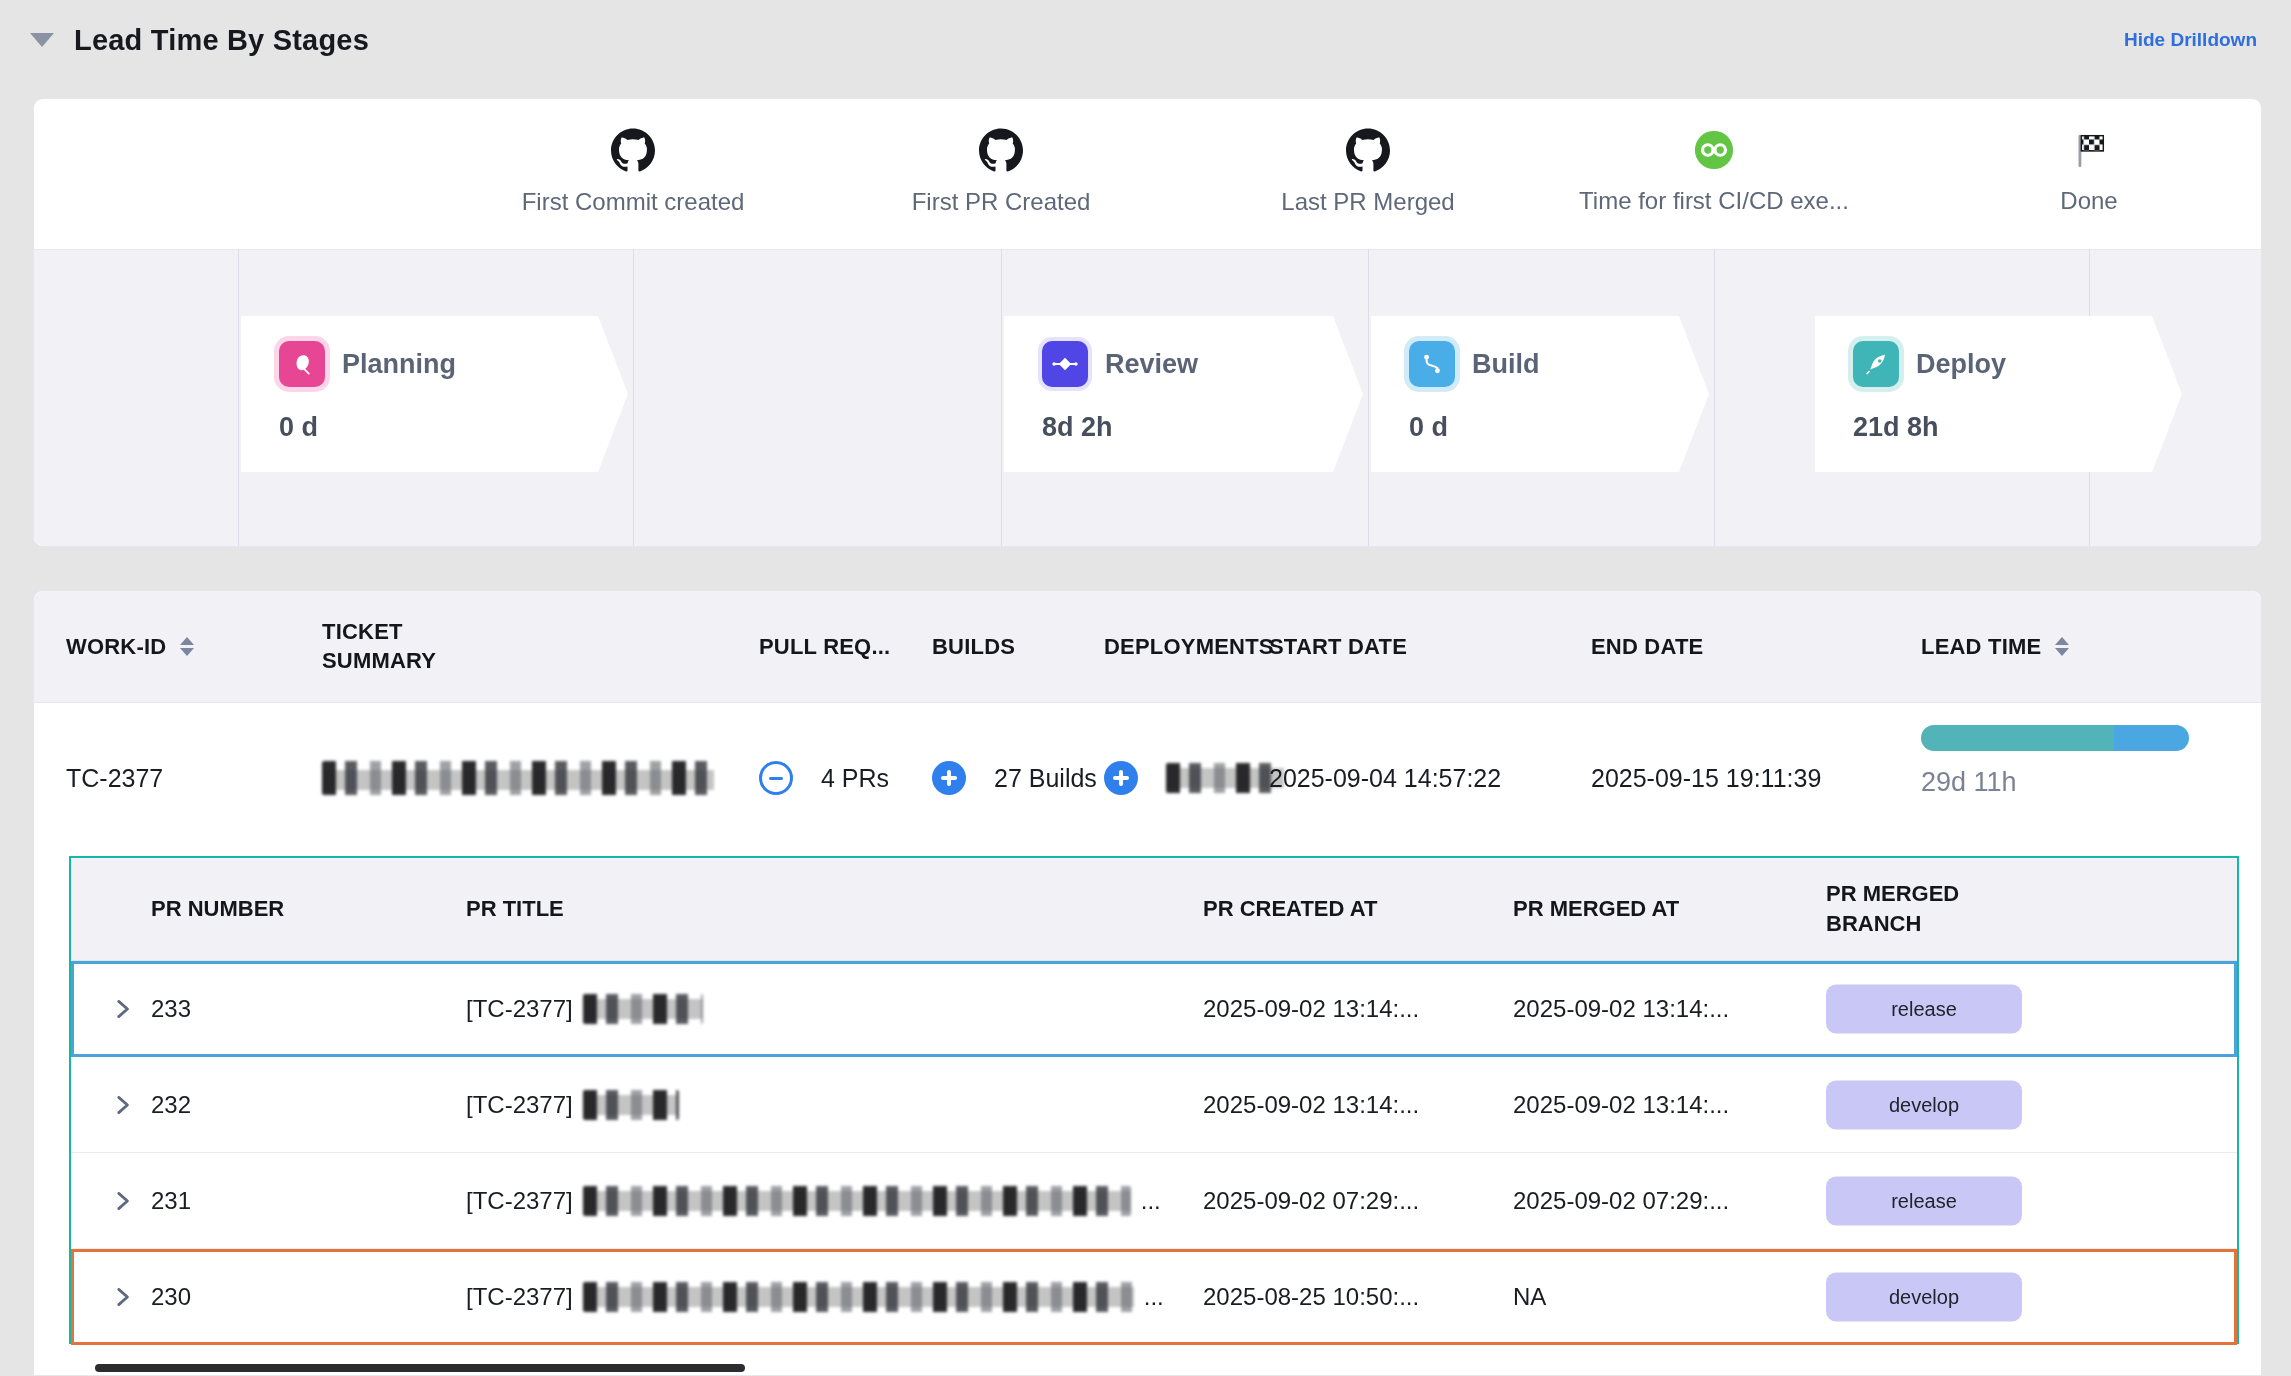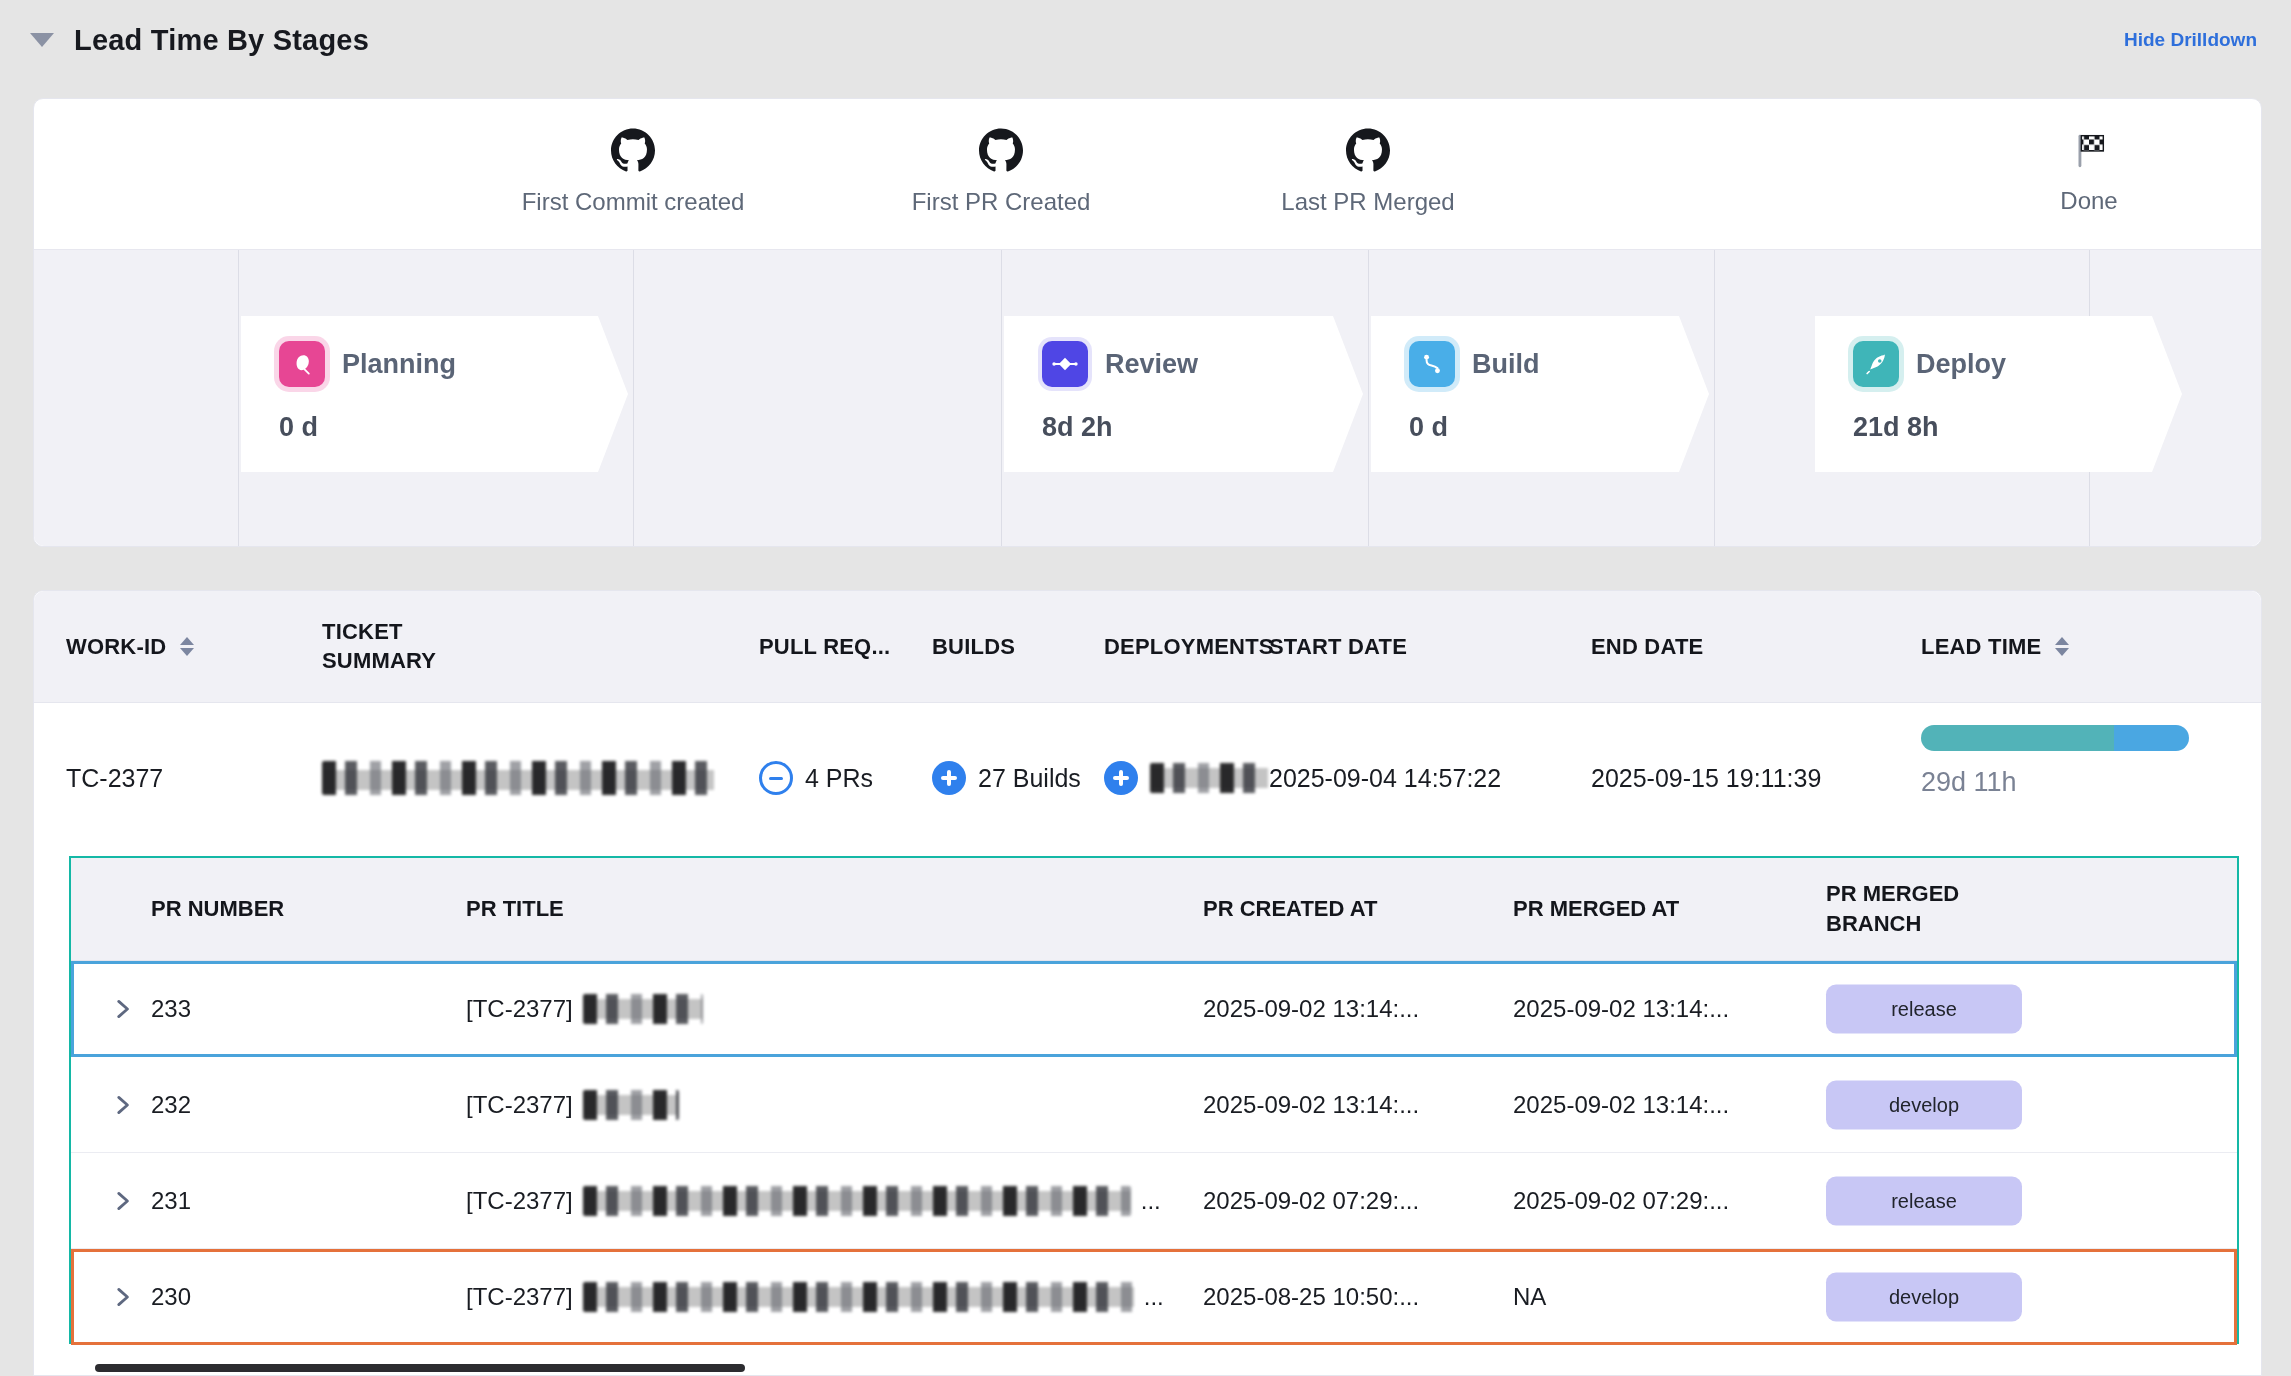--- a/index.html
+++ b/index.html
@@ -45,21 +45,21 @@
   .th { position:absolute; top:50%; transform:translateY(-50%); font-size:22px; font-weight:700;
         color:#14161c; letter-spacing:.2px; display:flex; align-items:center; gap:14px; }
   .th .two-line { width:175px; line-height:1.35; }
   .sort { display:inline-flex; flex-direction:column; gap:3px; cursor:pointer; }
   .sort i { display:block; width:0; height:0; border-left:7px solid transparent; border-right:7px solid transparent; }
   .sort .up { border-bottom:8px solid #7c86a0; }
   .sort .dn { border-top:8px solid #7c86a0; }
 
   .work-row { position:absolute; left:0; right:0; top:112px; height:150px; background:#fff; }
   .cell { position:absolute; top:50%; transform:translateY(-50%); font-size:25px; color:#191c22; white-space:nowrap; }
-  .icy { display:flex; align-items:center; gap:12px; }
+  .icy { display:flex; align-items:center; gap:28px; }
   .circle-btn { width:34px; height:34px; border-radius:50%; flex:0 0 auto; display:flex; align-items:center; justify-content:center; }
   .circle-minus { border:3px solid #2f80ed; background:#fff; }
   .circle-minus::before { content:""; width:14px; height:3px; background:#2f80ed; border-radius:2px; }
   .circle-plus { background:#2f80ed; }
   .circle-plus::before { content:""; position:absolute; width:16px; height:3.5px; background:#fff; border-radius:2px; }
   .circle-plus::after  { content:""; position:absolute; width:3.5px; height:16px; background:#fff; border-radius:2px; }
   .circle-plus { position:relative; }
 
   .lead-cell { position:absolute; left:1887px; top:22px; width:270px; }
   .lead-bar { width:268px; height:26px; border-radius:13px; overflow:hidden; display:flex; }
@@ -127,20 +127,30 @@
       <div class="m-label">First PR Created</div>
     </div>
     <div class="milestone" style="left:1334px">
       <span class="m-icon">
         <svg width="44" height="44" viewBox="0 0 24 24">
             <path fill="#16181d" d="M12 .297c-6.63 0-12 5.373-12 12 0 5.303 3.438 9.8 8.205 11.385.6.113.82-.258.82-.577 0-.285-.01-1.04-.015-2.04-3.338.724-4.042-1.61-4.042-1.61-.546-1.387-1.333-1.757-1.333-1.757-1.087-.744.084-.729.084-.729 1.205.084 1.838 1.236 1.838 1.236 1.07 1.835 2.809 1.305 3.495.998.108-.776.417-1.305.76-1.605-2.665-.3-5.466-1.332-5.466-5.93 0-1.31.465-2.38 1.235-3.22-.135-.303-.54-1.523.105-3.176 0 0 1.005-.322 3.3 1.23.96-.267 1.98-.399 3-.405 1.02.006 2.04.138 3 .405 2.28-1.552 3.285-1.23 3.285-1.23.645 1.653.24 2.873.12 3.176.765.84 1.23 1.91 1.23 3.22 0 4.61-2.805 5.625-5.475 5.92.42.36.81 1.096.81 2.22 0 1.606-.015 2.896-.015 3.286 0 .315.21.69.825.57C20.565 22.092 24 17.592 24 12.297c0-6.627-5.373-12-12-12"></path>
           </svg>
       </span>
       <div class="m-label">Last PR Merged</div>
     </div>
+    <div class="milestone" style="left:1680px">
+      <span class="m-icon">
+        <svg width="42" height="42" viewBox="0 0 44 44">
+            <circle cx="22" cy="22" r="20" fill="#62c544"></circle>
+            <circle cx="15.5" cy="22" r="5.5" fill="none" stroke="#fff" stroke-width="3.4"></circle>
+            <circle cx="28.5" cy="22" r="5.5" fill="none" stroke="#fff" stroke-width="3.4"></circle>
+          </svg>
+      </span>
+      <div class="m-label">Time for first CI/CD exe...</div>
+    </div>
     <div class="milestone" style="left:2055px">
       <span class="m-icon">
         <svg width="42" height="42" viewBox="0 0 44 44">
           <defs>
               <pattern id="chk" width="11" height="11" patternUnits="userSpaceOnUse">
                 <rect width="5.5" height="5.5" fill="#16181d"></rect>
                 <rect x="5.5" y="5.5" width="5.5" height="5.5" fill="#16181d"></rect>
                 <rect x="5.5" width="5.5" height="5.5" fill="#fff"></rect>
                 <rect y="5.5" width="5.5" height="5.5" fill="#fff"></rect>
               </pattern>

